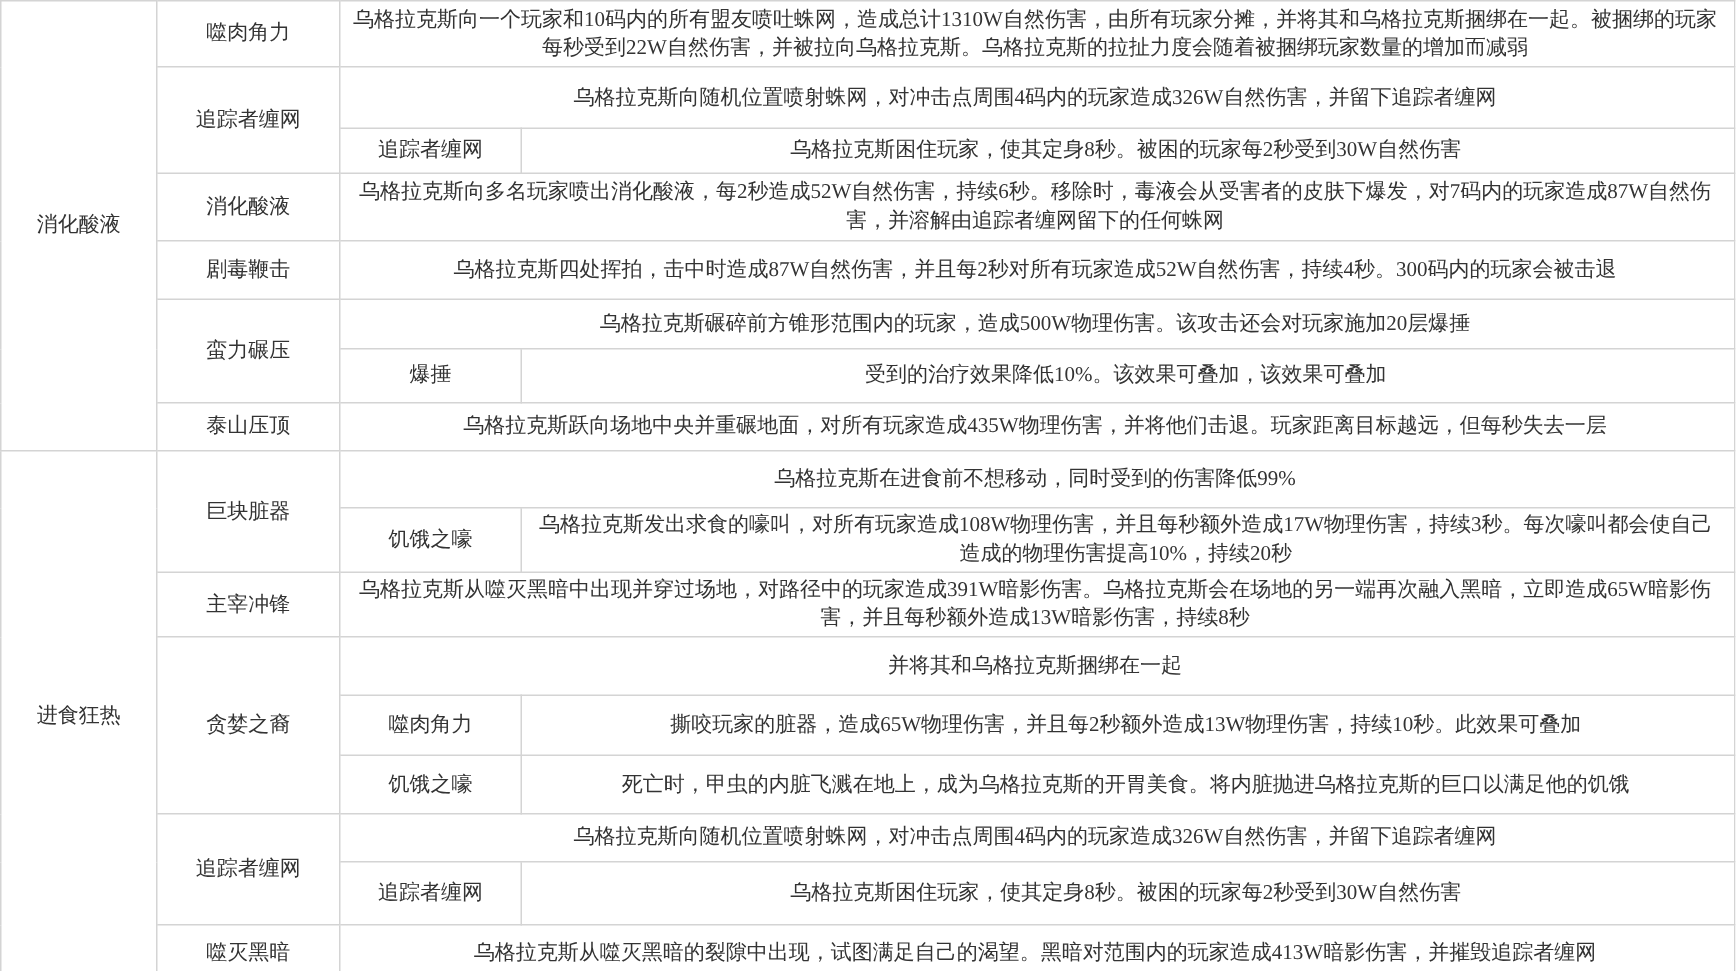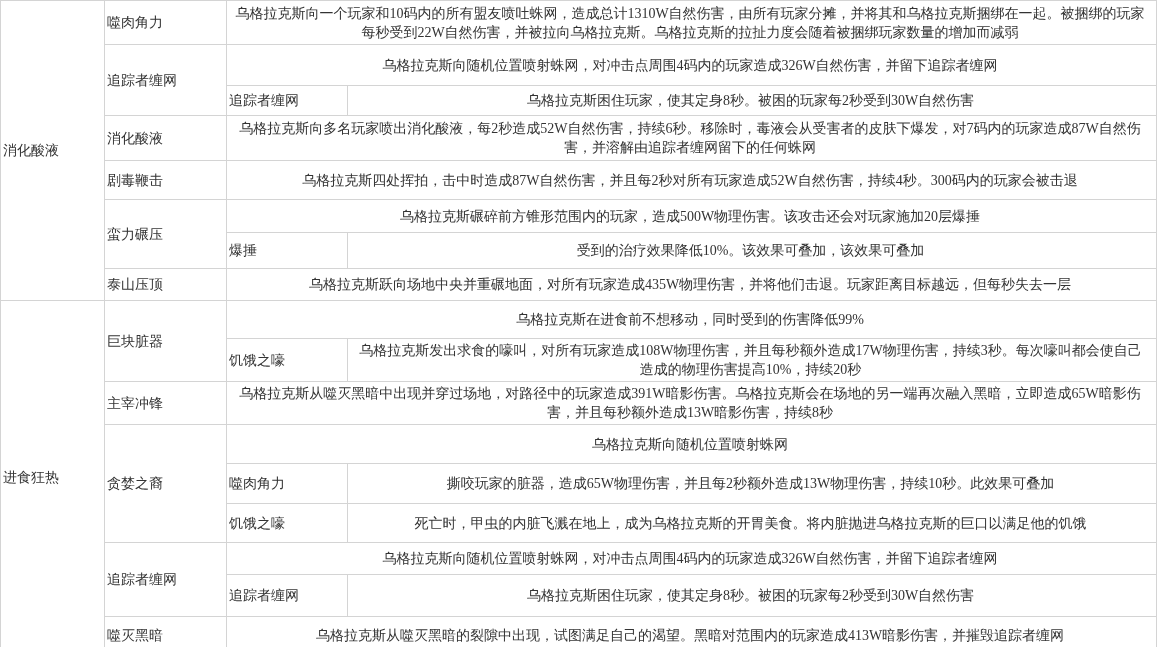--- a/index.html
+++ b/index.html
@@ -11,21 +11,21 @@
     font-size:14px;
     color:#333333;
   }
   table.boss td{
     border:1px solid #d4d4d4;
     vertical-align:middle;
     line-height:19px;
     overflow:hidden;
     background:#ffffff;
   }
-  td.c{padding:1px 2px;margin-left:16px;}
+  td.c{text-align:center;padding:1px 2px;margin-left:16px;}
   td.d{text-align:center;padding:2px 8px 2px 5px;}
 </style>
 </head>
 <body>
 
 <table class="boss">
   <colgroup>
     <col style="width:104px">
     <col style="width:122px">
     <col style="width:121px">
@@ -75,21 +75,21 @@
   <tr style="height:42px">
     <td class="c">饥饿之嚎</td>
     <td class="d">乌格拉克斯发出求食的嚎叫，对所有玩家造成108W物理伤害，并且每秒额外造成17W物理伤害，持续3秒。每次嚎叫都会使自己造成的物理伤害提高10%，持续20秒</td>
   </tr>
   <tr style="height:38px">
     <td class="c">主宰冲锋</td>
     <td class="d" colspan="2">乌格拉克斯从噬灭黑暗中出现并穿过场地，对路径中的玩家造成391W暗影伤害。乌格拉克斯会在场地的另一端再次融入黑暗，立即造成65W暗影伤害，并且每秒额外造成13W暗影伤害，持续8秒</td>
   </tr>
   <tr style="height:39px">
     <td class="c" rowspan="3">贪婪之裔</td>
-    <td class="d" colspan="2">乌格拉克斯向随机位置喷射蛛网</td>
+    <td class="d" colspan="2">并将其和乌格拉克斯捆绑在一起</td>
   </tr>
   <tr style="height:40px">
     <td class="c">噬肉角力</td>
     <td class="d">撕咬玩家的脏器，造成65W物理伤害，并且每2秒额外造成13W物理伤害，持续10秒。此效果可叠加</td>
   </tr>
   <tr style="height:39px">
     <td class="c">饥饿之嚎</td>
     <td class="d">死亡时，甲虫的内脏飞溅在地上，成为乌格拉克斯的开胃美食。将内脏抛进乌格拉克斯的巨口以满足他的饥饿</td>
   </tr>
   <tr style="height:32px">

